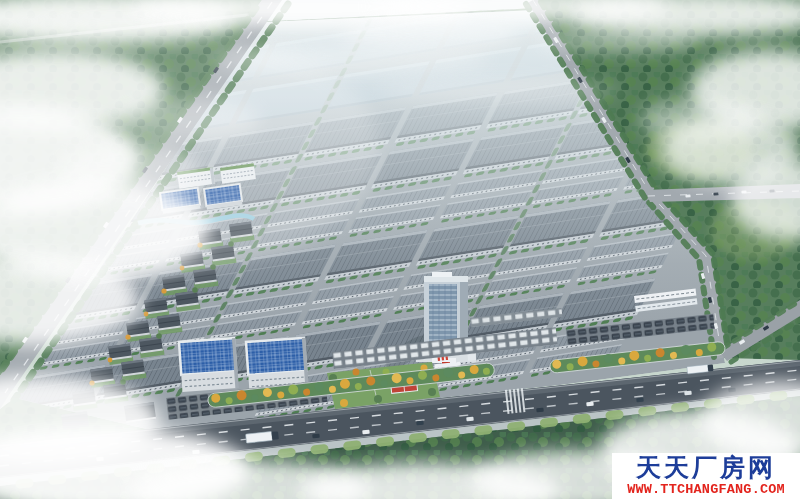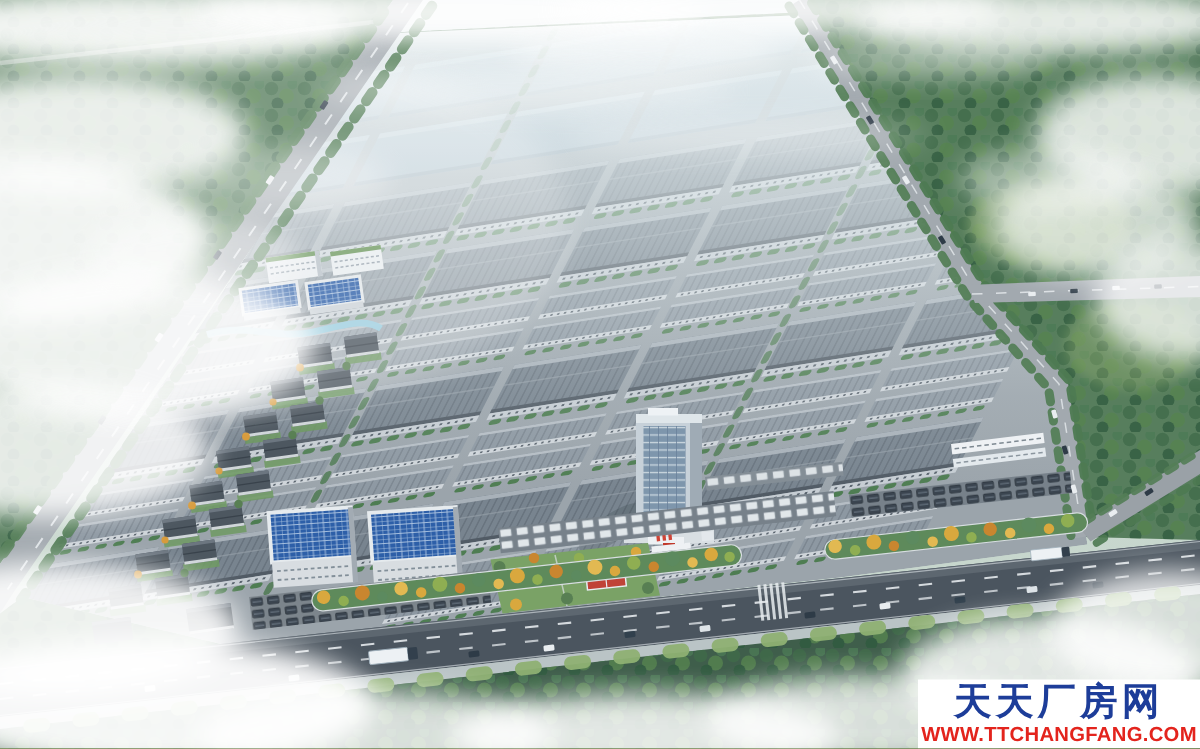--- a/index.html
+++ b/index.html
@@ -3,21 +3,21 @@
 <meta charset="utf-8">
 <style>
   html,body{margin:0;padding:0;background:#222;}
   .stage{position:relative;width:800px;height:499px;overflow:hidden;font-family:"Liberation Sans",sans-serif;background:#bef264;}
   .stage svg{position:absolute;left:0;top:0;}
   .watermark{position:absolute;left:612px;top:453px;width:188px;height:46px;background:#ffffff;
     display:flex;flex-direction:column;align-items:center;justify-content:center;line-height:1;z-index:5;}
   .wm-cn{font-size:25px;font-weight:700;color:#1d3d99;letter-spacing:3px;white-space:nowrap;
     font-family:"DejaVu Sans","Liberation Sans",sans-serif;}
   .wm-url{font-size:13.5px;font-weight:700;color:#e3241d;margin-top:3px;letter-spacing:.2px;white-space:nowrap;
-    font-family:Liberation Sans, sans-serif;}
+    font-family:Liberation Mono, monospace;}
 </style>
 </head>
 <body>
 
 <div class="stage">
 <svg width="800" height="499" viewBox="0 0 800 499" xmlns="http://www.w3.org/2000/svg">
 <defs>
   <linearGradient id="skyG" x1="0" y1="0" x2="0" y2="499" gradientUnits="userSpaceOnUse">
     <stop offset="0" stop-color="#e6eef0"></stop>
           <stop offset=".45" stop-color="#ccdbd2"></stop>

